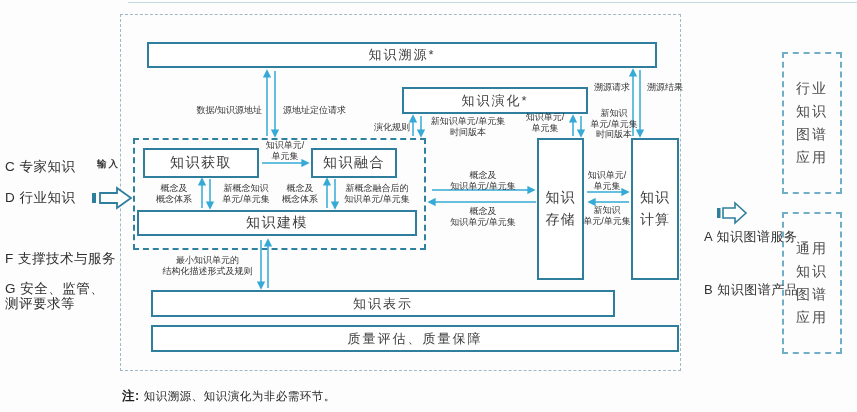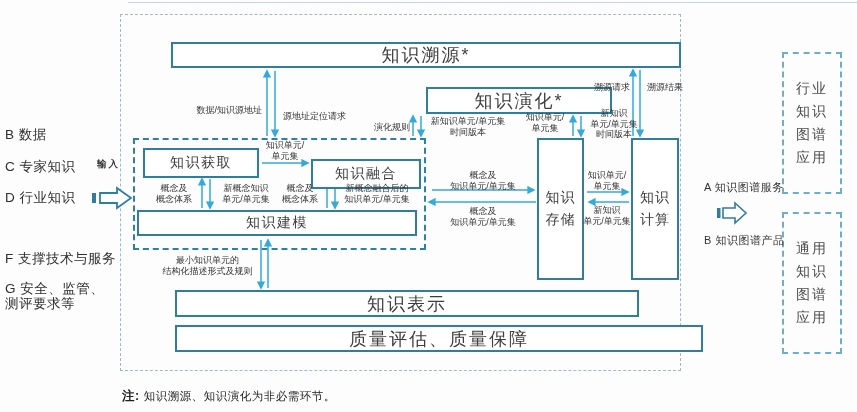--- a/index.html
+++ b/index.html
@@ -8,70 +8,69 @@
   .topline{position:absolute;left:128px;top:2px;width:729px;height:1px;background:#c2d9e2;}
   
   .outer-frame{position:absolute;left:120px;top:14px;width:561px;height:357px;
                border:1px dashed #9fb9c6;box-sizing:border-box;}
   .inner-frame{position:absolute;left:133px;top:138px;width:293px;height:112px;
                border:2px dashed #30809f;box-sizing:border-box;}
   
   .box{position:absolute;border:2px solid #2f7e9e;background:#fff;box-sizing:border-box;
        display:flex;align-items:center;justify-content:center;color:#3d3d3d;
        white-space:pre-line;text-align:center;z-index:3;}
-  .t13{font-size:18px;letter-spacing:2px;margin-left:24px;}
+  .t13{font-size:13px;letter-spacing:2px;}
   .t14{font-size:14px;letter-spacing:1.5px;}
   .vbox{font-size:14px;line-height:1.55;letter-spacing:1px;}
   
   .app-box{position:absolute;border:2px dashed #6fadc9;box-sizing:border-box;
            display:flex;align-items:center;justify-content:center;color:#4d4d4d;
            font-size:14px;line-height:1.65;letter-spacing:2px;white-space:pre-line;text-align:left;}
   
   .fl{position:absolute;font-size:9px;line-height:10.5px;color:#333;
       white-space:pre-line;z-index:4;}
   .ctr{text-align:center;}
   .rt{text-align:right;}
   
   .list-item{position:absolute;left:5px;width:122px;font-size:13.5px;line-height:15px;
              color:#2e2e2e;letter-spacing:0.5px;white-space:pre-line;}
   .io-label{position:absolute;font-size:9.5px;font-weight:bold;color:#333;letter-spacing:2px;}
-  .io-small{position:absolute;font-size:11px;color:#333;letter-spacing:0.5px;}
+  .io-small{position:absolute;font-size:13px;color:#333;letter-spacing:0.5px;margin-top:48px;}
   .blockarrow{position:absolute;z-index:4;}
   .arrows{position:absolute;left:0;top:0;z-index:2;pointer-events:none;}
   .note{position:absolute;left:122px;top:388px;font-size:11.5px;color:#1e1e1e;
         font-family:"Liberation Serif",serif;letter-spacing:0.5px;}
   .note b{font-size:12.5px;font-family:"Liberation Sans",sans-serif;margin-right:4px;}
 </style>
 </head>
 <body>
 
 <div class="canvas">
 
   <div class="topline"></div>
 
-  <div class="list-item" style="top:127px">B 数据</div>
   <div class="list-item" style="top:159px">C 专家知识</div>
   <div class="list-item" style="top:190px">D 行业知识</div>
   <div class="list-item" style="top:251px">F 支撑技术与服务</div>
   <div class="list-item" style="top:281px">G 安全、监管、
 测评要求等</div>
 
   <div class="io-label" style="left:97px;top:158px">输入</div>
   <svg class="blockarrow" style="left:91px;top:186px" width="42" height="24" viewBox="0 0 42 24">
     <rect x="1" y="7" width="4" height="10" fill="#2f7e9e"></rect>
     <path d="M9,7 H26 V2 L40,12 L26,22 V17 H9 Z" fill="#ffffff" stroke="#2f7e9e" stroke-width="1.8"></path>
   </svg>
 
   <div class="outer-frame"></div>
   <div class="inner-frame"></div>
 
   <div class="box t13" style="left:147px;top:42px;width:510px;height:26px">知识溯源*</div>
   <div class="box t13" style="left:402px;top:87px;width:186px;height:27px">知识演化*</div>
   <div class="box t14" style="left:143px;top:148px;width:116px;height:30px">知识获取</div>
-  <div class="box t14" style="left:311px;top:159px;width:110px;height:30px">知识融合</div>
+  <div class="box t14" style="left:311px;top:148px;width:86px;height:30px">知识融合</div>
   <div class="box t14" style="left:137px;top:210px;width:280px;height:26px">知识建模</div>
   <div class="box vbox" style="left:537px;top:138px;width:47px;height:142px">知识
 存储</div>
   <div class="box vbox" style="left:631px;top:138px;width:48px;height:142px">知识
 计算</div>
   <div class="box t13" style="left:151px;top:290px;width:464px;height:27px">知识表示</div>
   <div class="box t13" style="left:151px;top:325px;width:528px;height:27px">质量评估、质量保障</div>
 
   <div class="app-box" style="left:782px;top:52px;width:60px;height:142px">行业
 知识
@@ -112,21 +111,21 @@
       <line x1="261" y1="240" x2="261" y2="288" marker-end="url(#ah)"></line>
       <line x1="262" y1="163" x2="308" y2="163" marker-end="url(#ah)"></line>
       <line x1="432" y1="190" x2="534" y2="190" marker-end="url(#ah)"></line>
       <line x1="536" y1="202" x2="429" y2="202" marker-end="url(#ah)"></line>
       <line x1="587" y1="192" x2="628" y2="192" marker-end="url(#ah)"></line>
       <line x1="629" y1="202" x2="589" y2="202" marker-end="url(#ah)"></line>
     </g>
   </svg>
 
   <div class="fl rt" style="left:166px;top:105px;width:96px">数据/知识源地址</div>
-  <div class="fl" style="left:283px;top:111px;width:90px">源地址定位请求</div>
+  <div class="fl" style="left:283px;top:105px;width:90px">源地址定位请求</div>
   <div class="fl rt" style="left:584px;top:82px;width:46px">溯源请求</div>
   <div class="fl" style="left:647px;top:82px;width:46px">溯源结果</div>
   <div class="fl rt" style="left:366px;top:122px;width:44px">演化规则</div>
   <div class="fl ctr" style="left:427px;top:116px;width:82px">新知识单元/单元集
 时间版本</div>
   <div class="fl ctr" style="left:520px;top:112px;width:50px">知识单元/
 单元集</div>
   <div class="fl ctr" style="left:585px;top:108px;width:58px">新知识
 单元/单元集
 时间版本</div>

